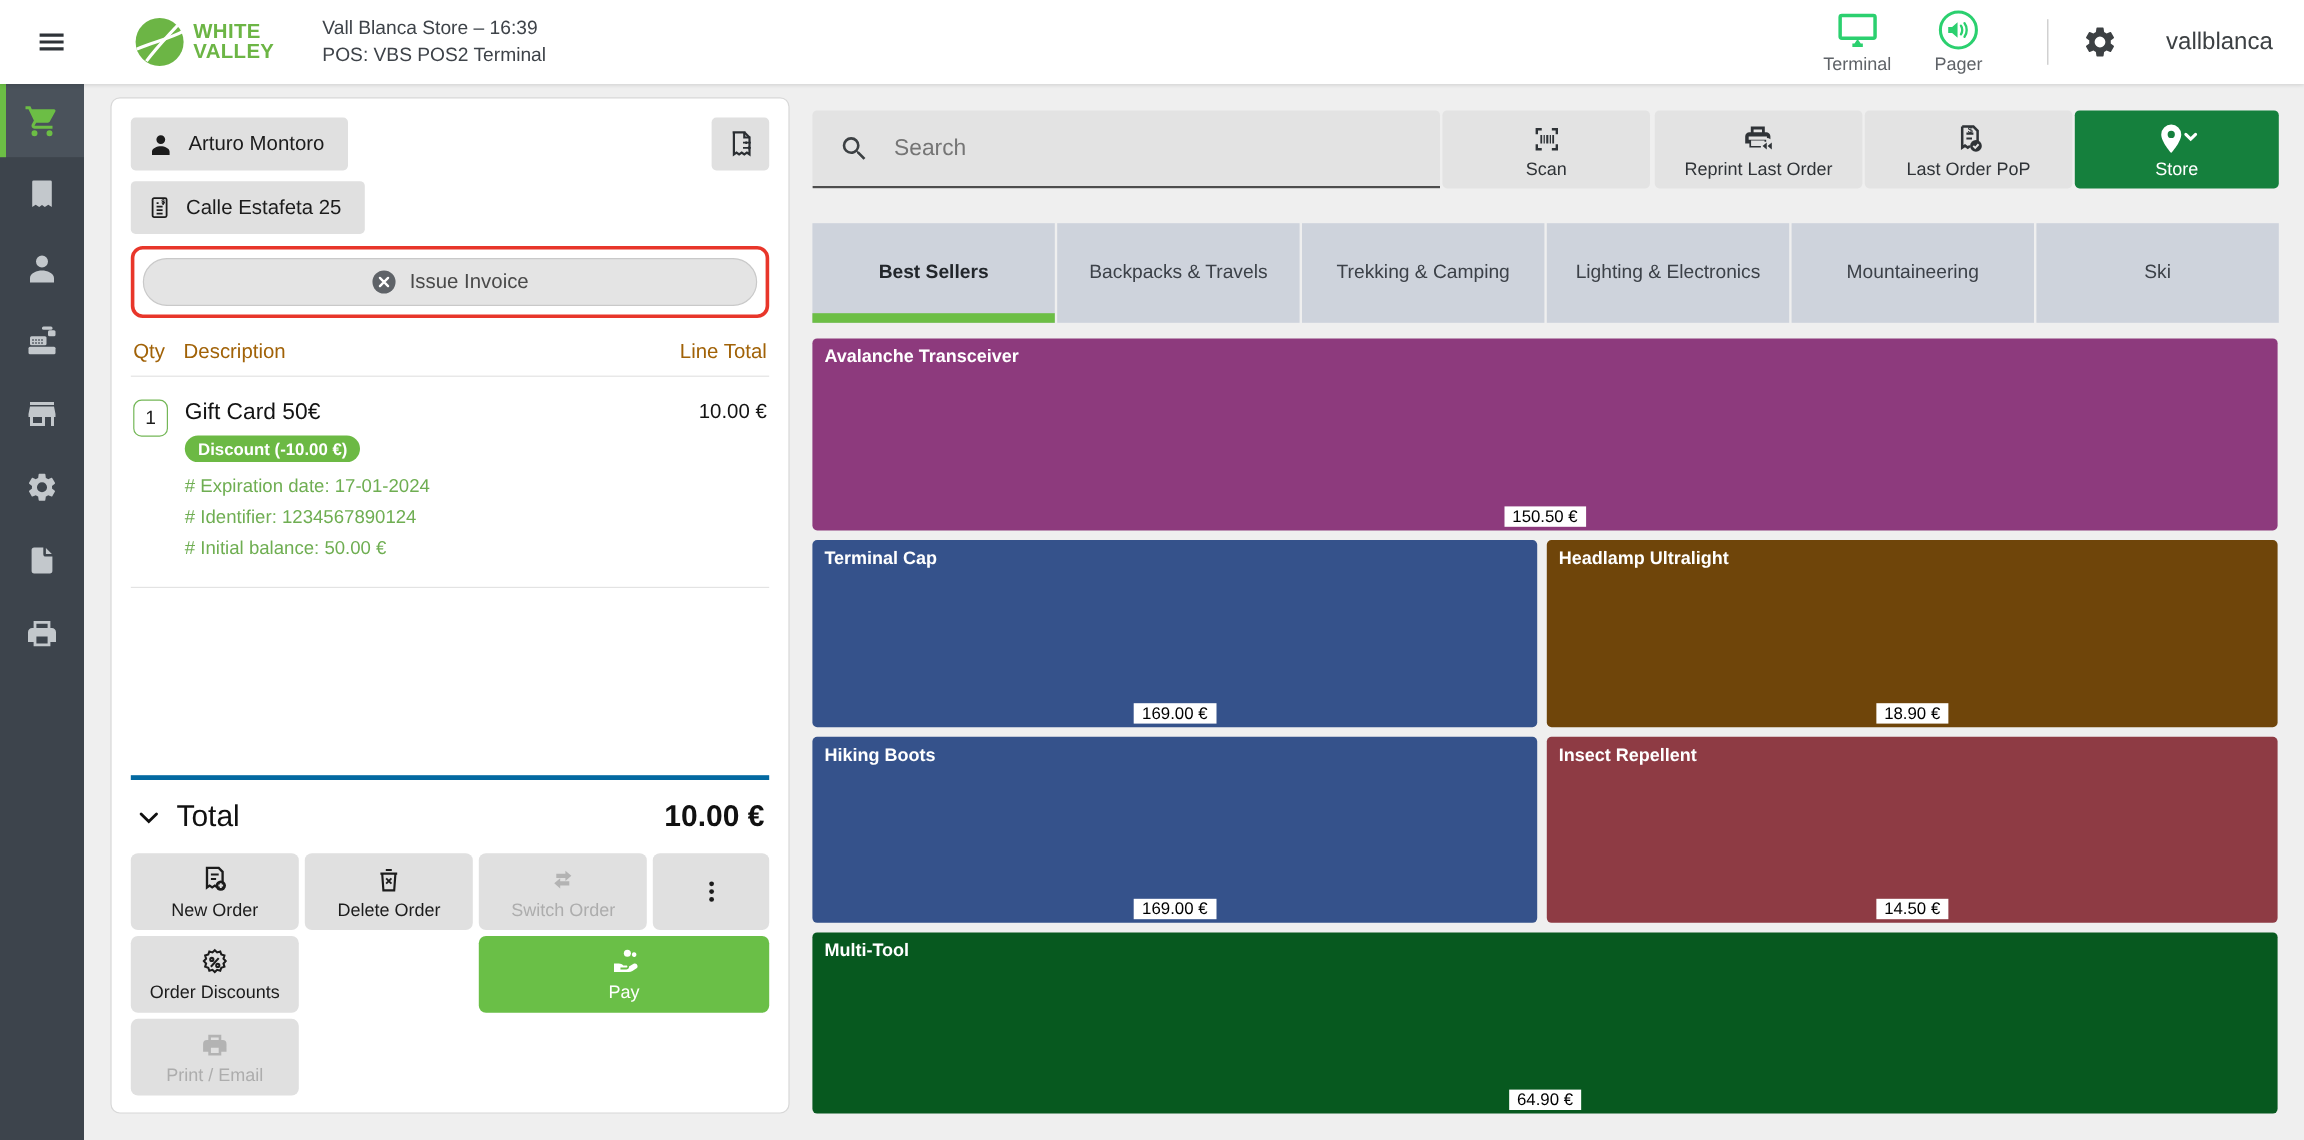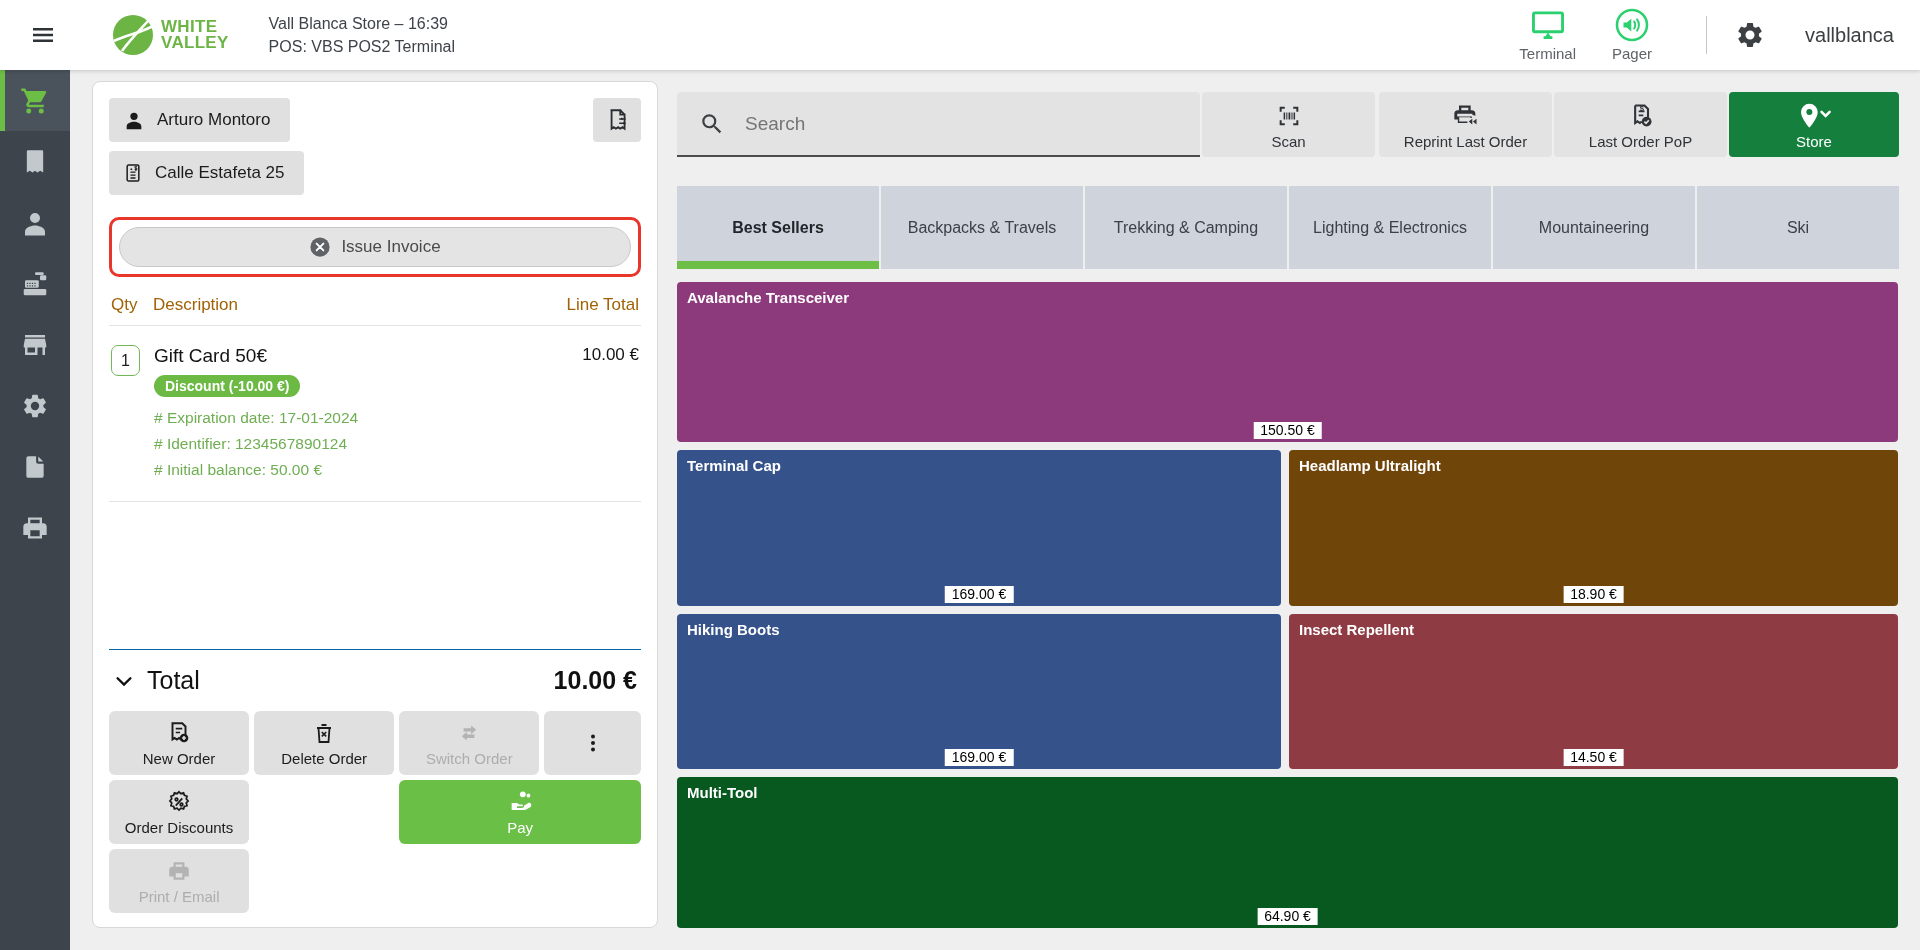--- a/index.html
+++ b/index.html
@@ -30,41 +30,41 @@
 
   
   .panel { position:absolute; left:92px; top:81px; width:566px; height:847px; background:#fff;
            border:1px solid #d8d8d8; border-radius:8px; display:flex; flex-direction:column; padding:16px 16px 14px; }
   .cust-row { display:flex; align-items:flex-start; }
   .chip-btn { display:flex; align-items:center; gap:12px; background:#e0e0e0; border:none; border-radius:4px;
               height:44px; padding:0 20px 0 14px; font-size:17px; color:#1c1c1c; font-family:inherit; cursor:pointer; }
   .sq-btn { width:48px; height:44px; background:#e0e0e0; border:none; border-radius:4px; cursor:pointer;
             display:flex; align-items:center; justify-content:center; color:#2a2e32; margin-left:auto; }
   .addr-row { margin-top:9px; }
-  .invoice-highlight { margin-top:22px; border:3px solid #e8362a; border-radius:10px; padding:7px; }
+  .invoice-highlight { margin-top:10px; border:3px solid #e8362a; border-radius:10px; padding:7px; }
   .invoice-pill { height:40px; border-radius:20px; background:#e4e4e4; border:1px solid #c9c9c9; width:100%;
                   display:flex; align-items:center; justify-content:center; gap:10px; font-size:17px; color:#4a4a4a; font-family:inherit; cursor:pointer; }
   .circle-x { width:22px; height:22px; }
 
   .cols-header { margin-top:18px; display:flex; color:#a16207; font-size:17px; padding:0 2px 10px; border-bottom:1px solid #e3e3e3; }
   .cols-header .qty { width:42px; }
   .cols-header .desc { flex:1; }
 
   .order-line { display:flex; padding:19px 2px 18px; border-bottom:1px solid #e3e3e3; }
   .qty-badge { width:29px; height:31px; border:1.5px solid #74b757; border-radius:7px; display:flex; align-items:center;
                justify-content:center; font-size:16px; color:#1d1d1d; margin-right:14px; }
   .line-mid { flex:1; }
   .line-name { font-size:19px; color:#141414; font-weight:500; }
   .disc-badge { display:inline-block; margin-top:8px; background:#6cb944; color:#fff; font-size:14px; font-weight:bold;
                 padding:3px 11px; border-radius:11px; }
   .line-notes { margin-top:8px; color:#6fae52; font-size:15.5px; line-height:1.68; }
   .line-price { font-size:17px; color:#141414; font-weight:500; }
 
   .panel-fill { flex:1; }
-  .total-row { border-top:1px solid #0369a1; padding:16px 4px 6px; display:flex; align-items:center; }
+  .total-row { border-top:4px solid #0369a1; padding:16px 4px 6px; display:flex; align-items:center; }
   .total-label { display:flex; align-items:center; gap:12px; font-size:25px; color:#111; font-weight:500; cursor:pointer; }
   .total-value { margin-left:auto; font-size:25px; font-weight:bold; color:#111; }
 
   .btn-grid { margin-top:10px; display:grid; grid-template-columns:1.45fr 1.45fr 1.45fr 1fr; grid-auto-rows:64px; gap:5px; }
   .act-btn { background:#e0e0e0; border:none; border-radius:6px; display:flex; flex-direction:column; align-items:center;
              justify-content:center; gap:4px; font-size:15px; color:#1c1c1c; font-family:inherit; cursor:pointer; }
   .act-btn .glyph { height:27px; display:flex; align-items:center; }
   .act-btn.disabled { color:#adadad; cursor:default; }
   .act-btn.pay { grid-column:3 / span 2; background:#6abf47; color:#fff; font-weight:500; }
 

